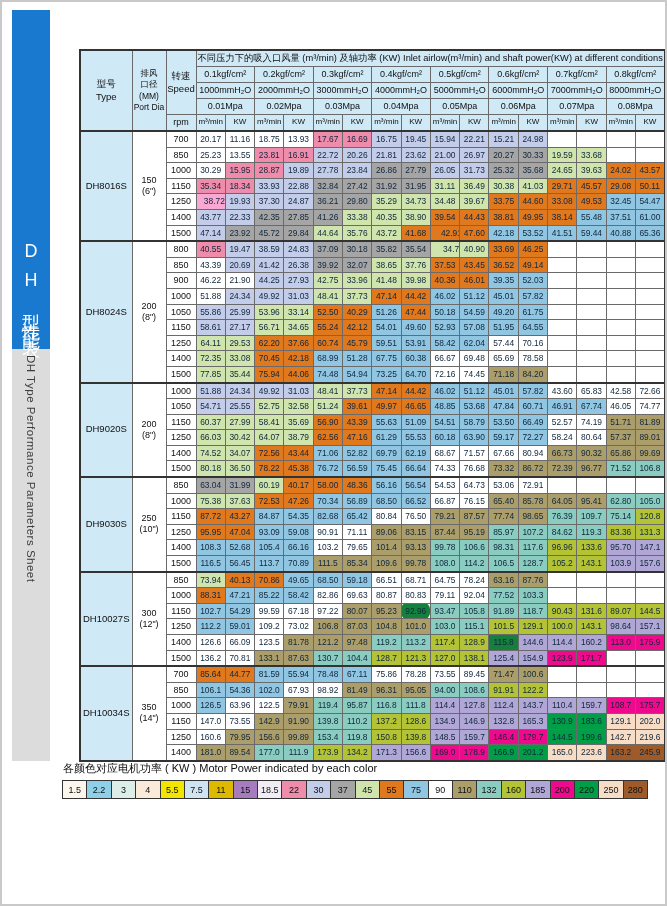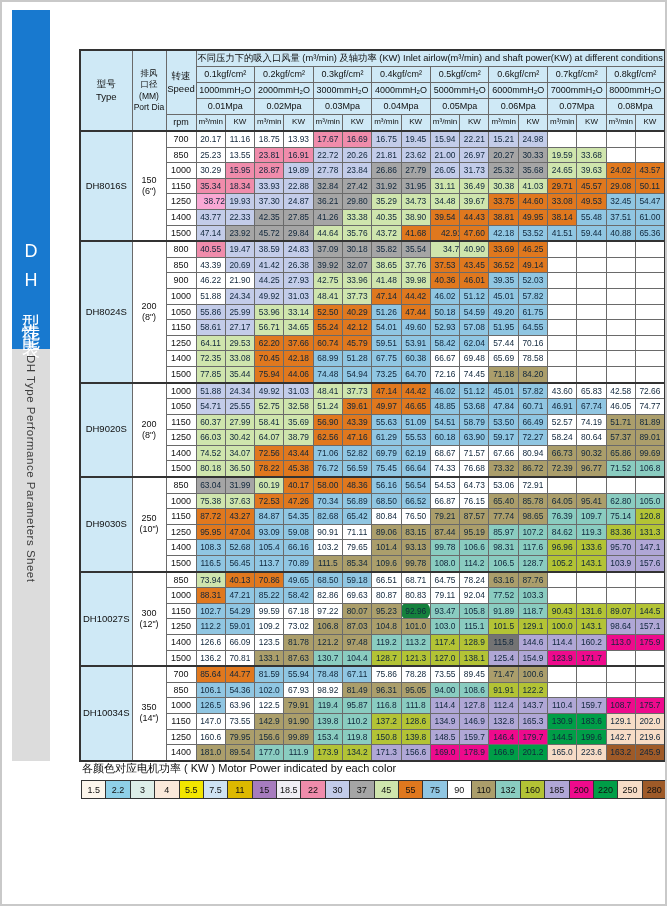--- a/index.html
+++ b/index.html
@@ -22,21 +22,21 @@
     overflow:hidden;white-space:nowrap;}
   .perf thead th{background:#cfe9f6;font-weight:normal;color:#101010;font-size:9px;height:15px;line-height:1.05;}
   .perf .title-cell{font-size:9.3px;}
   .perf tbody td{font-size:8.4px;height:14.6px;line-height:14.6px;color:#10263b;background:#fff;}
   .perf .model-cell{background:#cfe9f6;font-size:9.5px;color:#101010;}
   .perf .port-cell{background:#ffffff;font-size:9px;white-space:pre-line;line-height:1.25;color:#101010;}
   .perf .rpm-cell{font-size:9px;color:#101010;}
   .perf tr.model-start td,.perf tr.model-start th{border-top:2px solid #333;}
   .perf .left-head{white-space:pre-line;line-height:1.3;font-size:9.5px;}
   
-  .legend{position:absolute;left:79px;top:759px;width:586px;}
+  .legend{position:absolute;left:60px;top:759px;width:586px;}
   .legend-title{font-size:11px;color:#101010;margin:0 0 4px 1px;}
   .legend-row{display:flex;border:1px solid #333;}
   .legend-item{flex:1;height:17px;border-left:1px solid #333;font-size:9px;color:#101010;
     display:flex;align-items:center;justify-content:center;}
   .legend-item:first-child{border-left:none;}
 </style>
 </head>
 <body>
 
 <div class="page">
@@ -764,21 +764,21 @@
             <td style="background: rgb(255, 255, 255);">126.6</td>
             <td style="background: rgb(255, 255, 255);">66.09</td>
             <td style="background: rgb(255, 255, 255);">123.5</td>
             <td style="background: rgb(171, 158, 107);">81.78</td>
             <td style="background: rgb(171, 158, 107);">121.2</td>
             <td style="background: rgb(171, 158, 107);">97.48</td>
             <td style="background: rgb(138, 204, 192);">119.2</td>
             <td style="background: rgb(138, 204, 192);">113.2</td>
             <td style="background: rgb(179, 195, 53);">117.4</td>
             <td style="background: rgb(179, 195, 53);">128.9</td>
-            <td style="background: #737373; margin-top: 32px;">115.8</td>
+            <td style="background: #15803d; margin-top: 32px;">115.8</td>
             <td style="background: rgb(176, 167, 214);">144.6</td>
             <td style="background: rgb(176, 167, 214);">114.4</td>
             <td style="background: rgb(176, 167, 214);">160.2</td>
             <td style="background: rgb(238, 10, 140);">113.0</td>
             <td style="background: rgb(238, 10, 140);">175.9</td>
           </tr>
           <tr>
             <td class="rpm-cell">1500</td>
             <td style="background: rgb(255, 255, 255);">136.2</td>
             <td style="background: rgb(255, 255, 255);">70.81</td>

